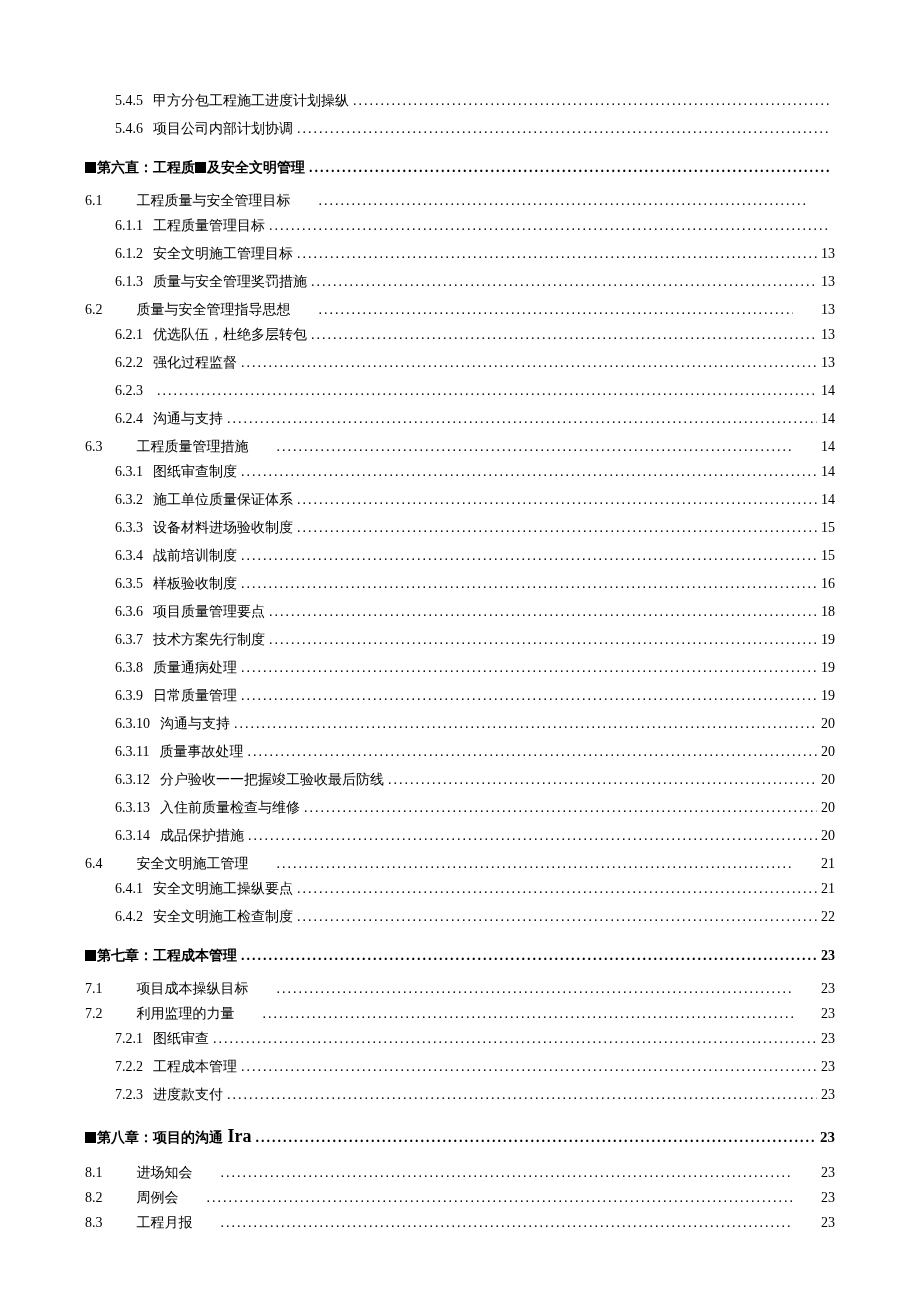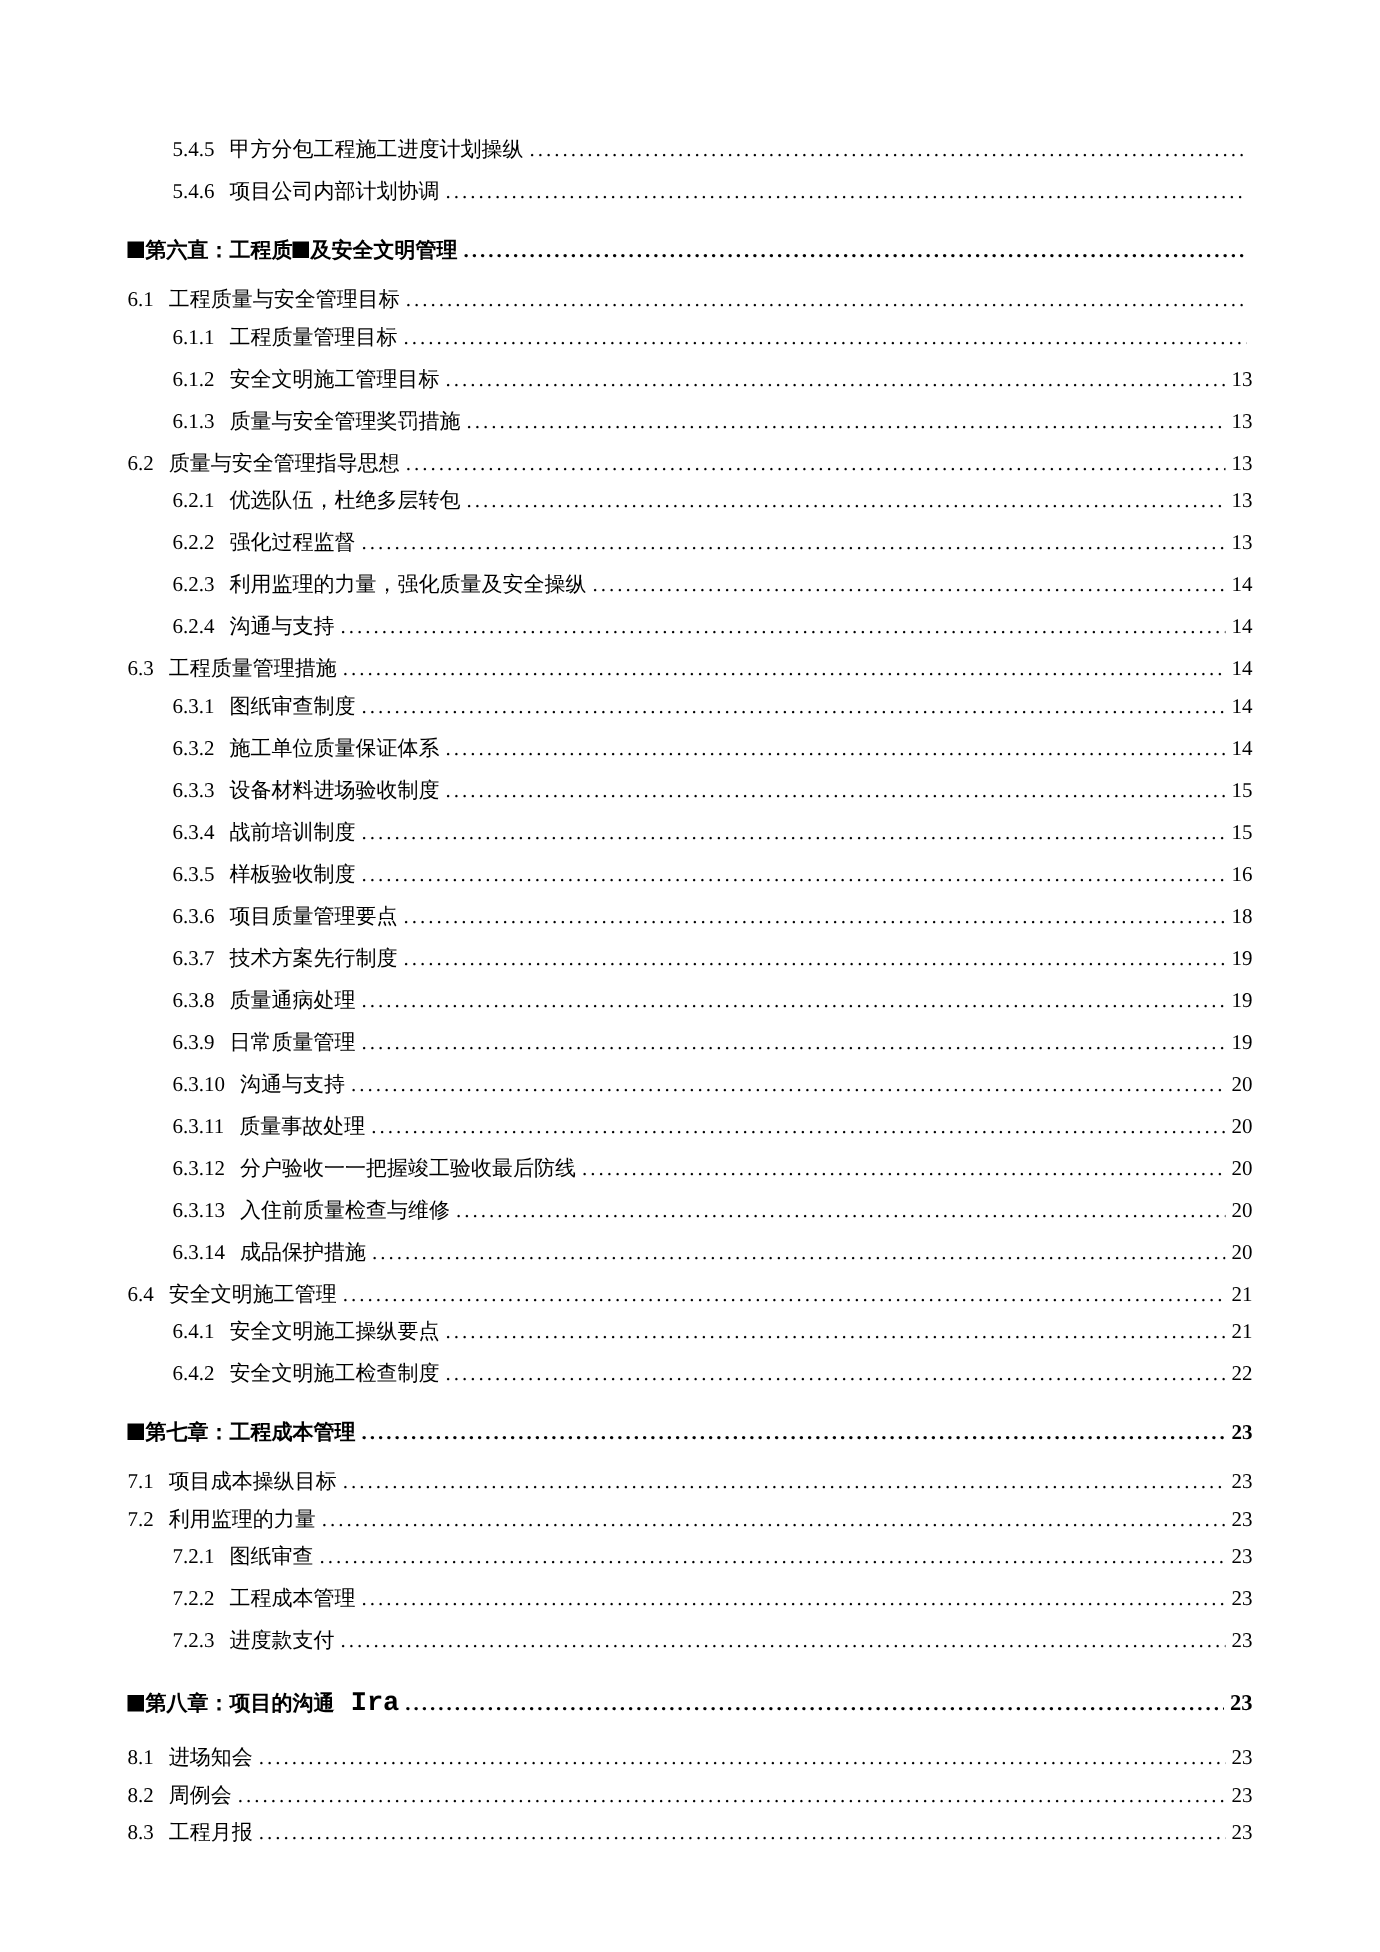--- a/index.html
+++ b/index.html
@@ -39,41 +39,41 @@
     .toc-page {
       flex-shrink: 0;
     }
     .indent-1 { padding-left: 30px; }
     .indent-2 { padding-left: 0; }
     .chapter {
       font-weight: bold;
       margin-top: 18px;
       margin-bottom: 12px;
     }
-    .section-group { margin-top: 4px; margin-bottom: 4px; }
+    .section-group { margin-top: 4px; margin-bottom: 4px; gap: 24px; }
     .marker {
       display: inline-block;
       width: 11px;
       height: 11px;
       background: #000;
       vertical-align: baseline;
       margin-right: 1px;
       position: relative;
       top: 1px;
     }
     .chapter-special {
       font-weight: bold;
       margin-top: 18px;
       margin-bottom: 12px;
       font-size: 14px;
     }
     .chapter-special .big {
       font-size: 18px;
       font-weight: bold;
-      font-family: Liberation Mono, monospace;
+      font-family: Liberation Serif, serif;
       vertical-align: baseline;
     }
     .chapter-special .toc-dots::after {
       font-weight: bold;
     }
     .chapter-special .toc-page {
       font-weight: bold;
       font-size: 15px;
     }
   </style>
@@ -138,21 +138,20 @@
       <span class="toc-page">13</span>
     </div>
     <div class="toc-line indent-1">
       <span class="toc-num">6.2.2</span>
       <span class="toc-title">强化过程监督</span>
       <span class="toc-dots"></span>
       <span class="toc-page">13</span>
     </div>
     <div class="toc-line indent-1">
       <span class="toc-num">6.2.3</span>
-      <span class="toc-title">利用监理的力量，强化质量及安全操纵</span>
       <span class="toc-dots"></span>
       <span class="toc-page">14</span>
     </div>
     <div class="toc-line indent-1">
       <span class="toc-num">6.2.4</span>
       <span class="toc-title">沟通与支持</span>
       <span class="toc-dots"></span>
       <span class="toc-page">14</span>
     </div>
     <div class="toc-line indent-2 section-group">

